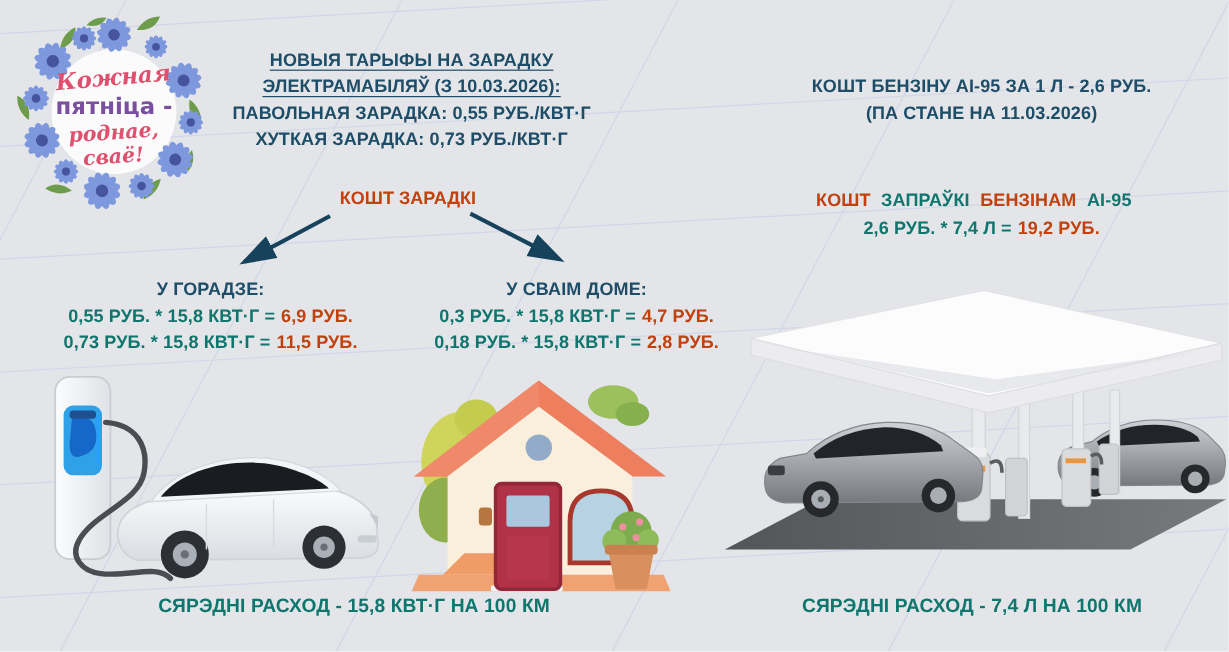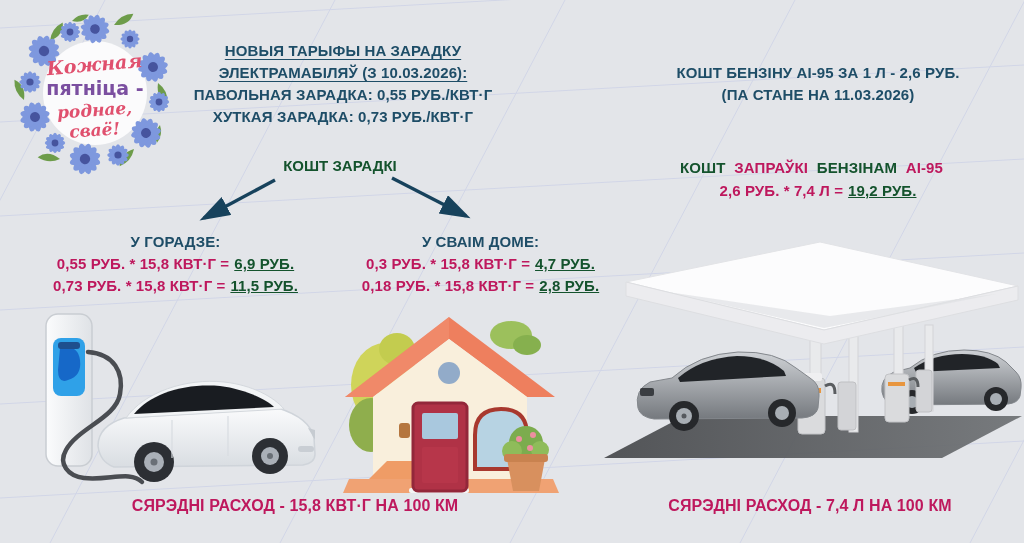--- a/index.html
+++ b/index.html
@@ -4,35 +4,35 @@
 <style>
   html,body{margin:0;padding:0;}
   .canvas{
     position:relative;width:1024px;height:543px;overflow:hidden;
     background:#e3e5e9;
     font-family:"Liberation Sans",sans-serif;
     color:#1e4d67;
   }
   svg.grid{position:absolute;left:0;top:0;}
   .abs{position:absolute;}
-  .teal{color:#be185d;}
-  .pink{color:#14532d;}
+  .teal{color:#0f766e;}
+  .pink{color:#c2410c;}
   .blk{font-weight:700;text-align:center;line-height:22px;font-size:15px;letter-spacing:.1px;}
   .u{text-decoration:underline;text-underline-offset:3px;}
   .logo{left:10px;top:5px;width:170px;height:172px;}
   .ev-tariffs{left:178px;top:40px;width:330px;}
   .petrol-price{left:650px;top:62px;width:336px;}
   .charging-label{left:240px;top:157px;width:200px;font-weight:700;font-size:15px;text-align:center;}
   .arrows{left:180px;top:170px;}
   .col-city{left:28px;top:231px;width:295px;}
   .col-home{left:343px;top:231px;width:275px;}
   .refuel{left:650px;top:156px;width:336px;line-height:23px;}
   .w{margin-right:.30em;}
   .w:last-child{margin-right:13px;}
-  .res{margin-left:.05em;text-decoration:underline;}
+  .res{margin-left:.05em;}
   .footer{font-weight:700;font-size:16px;text-align:center;letter-spacing:.1px;}
   .footer-ev{left:55px;top:497px;width:480px;}
   .footer-petrol{left:620px;top:497px;width:380px;}
   .illu{position:absolute;}
 </style>
 </head>
 <body>
 
 <div class="canvas">
 

